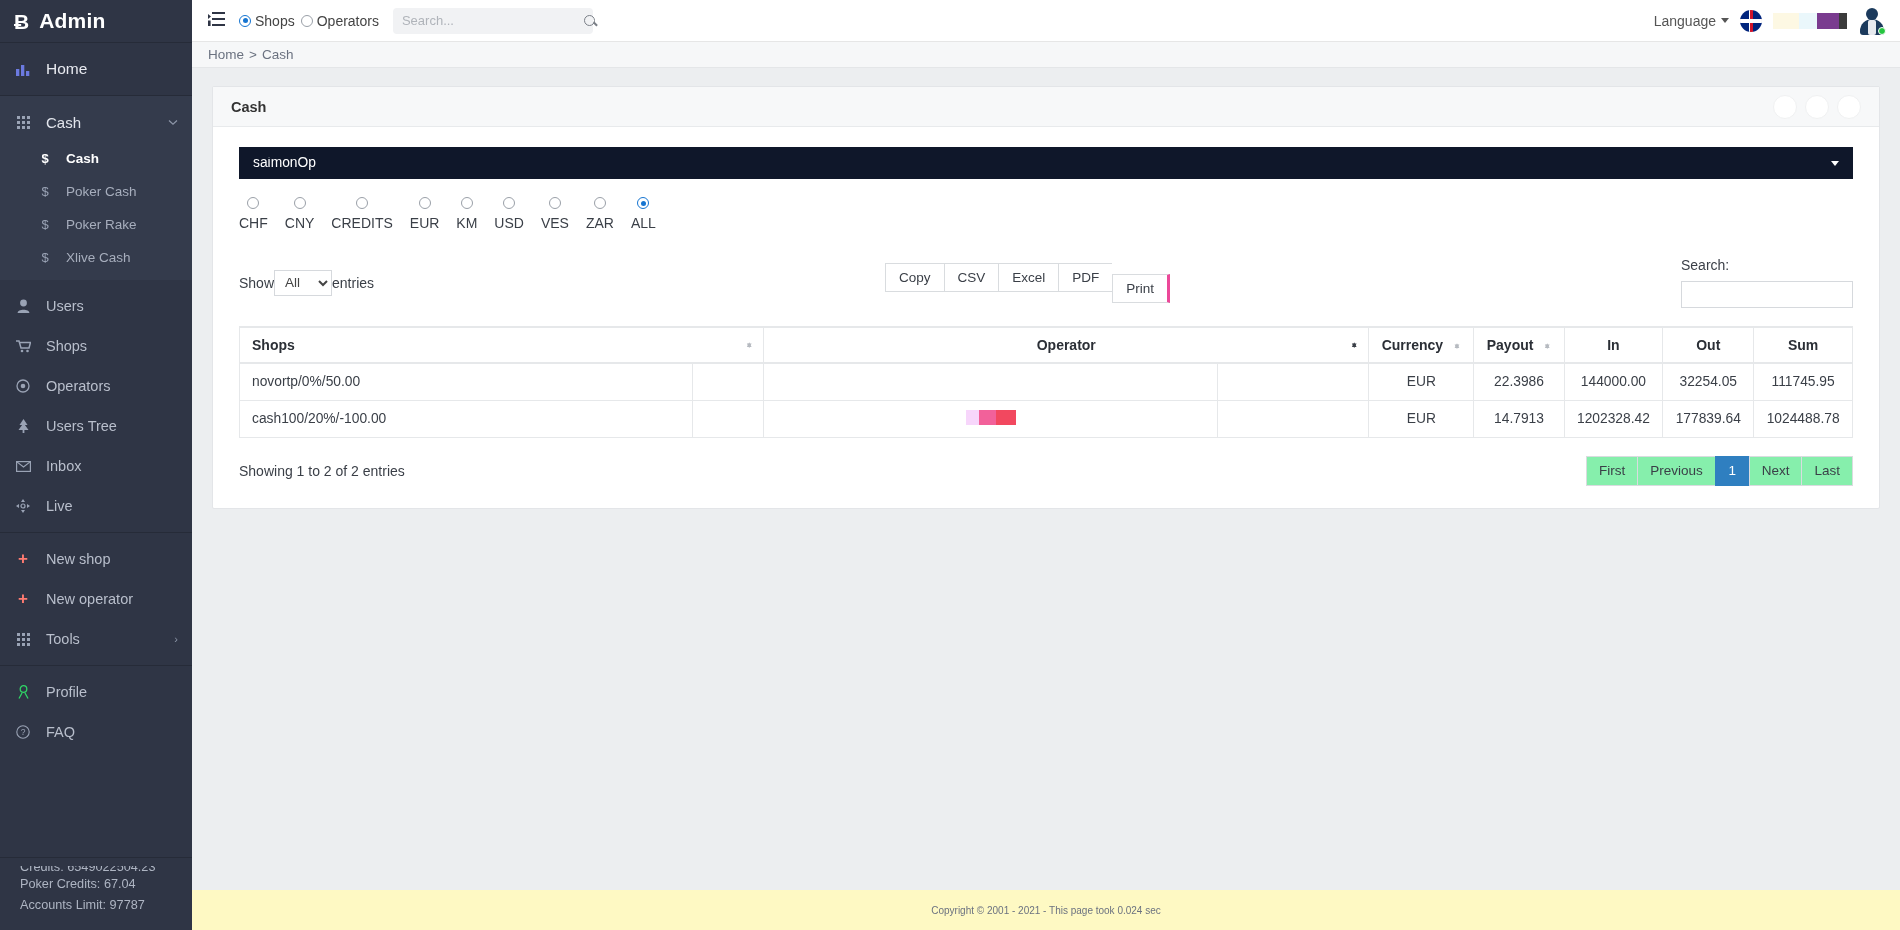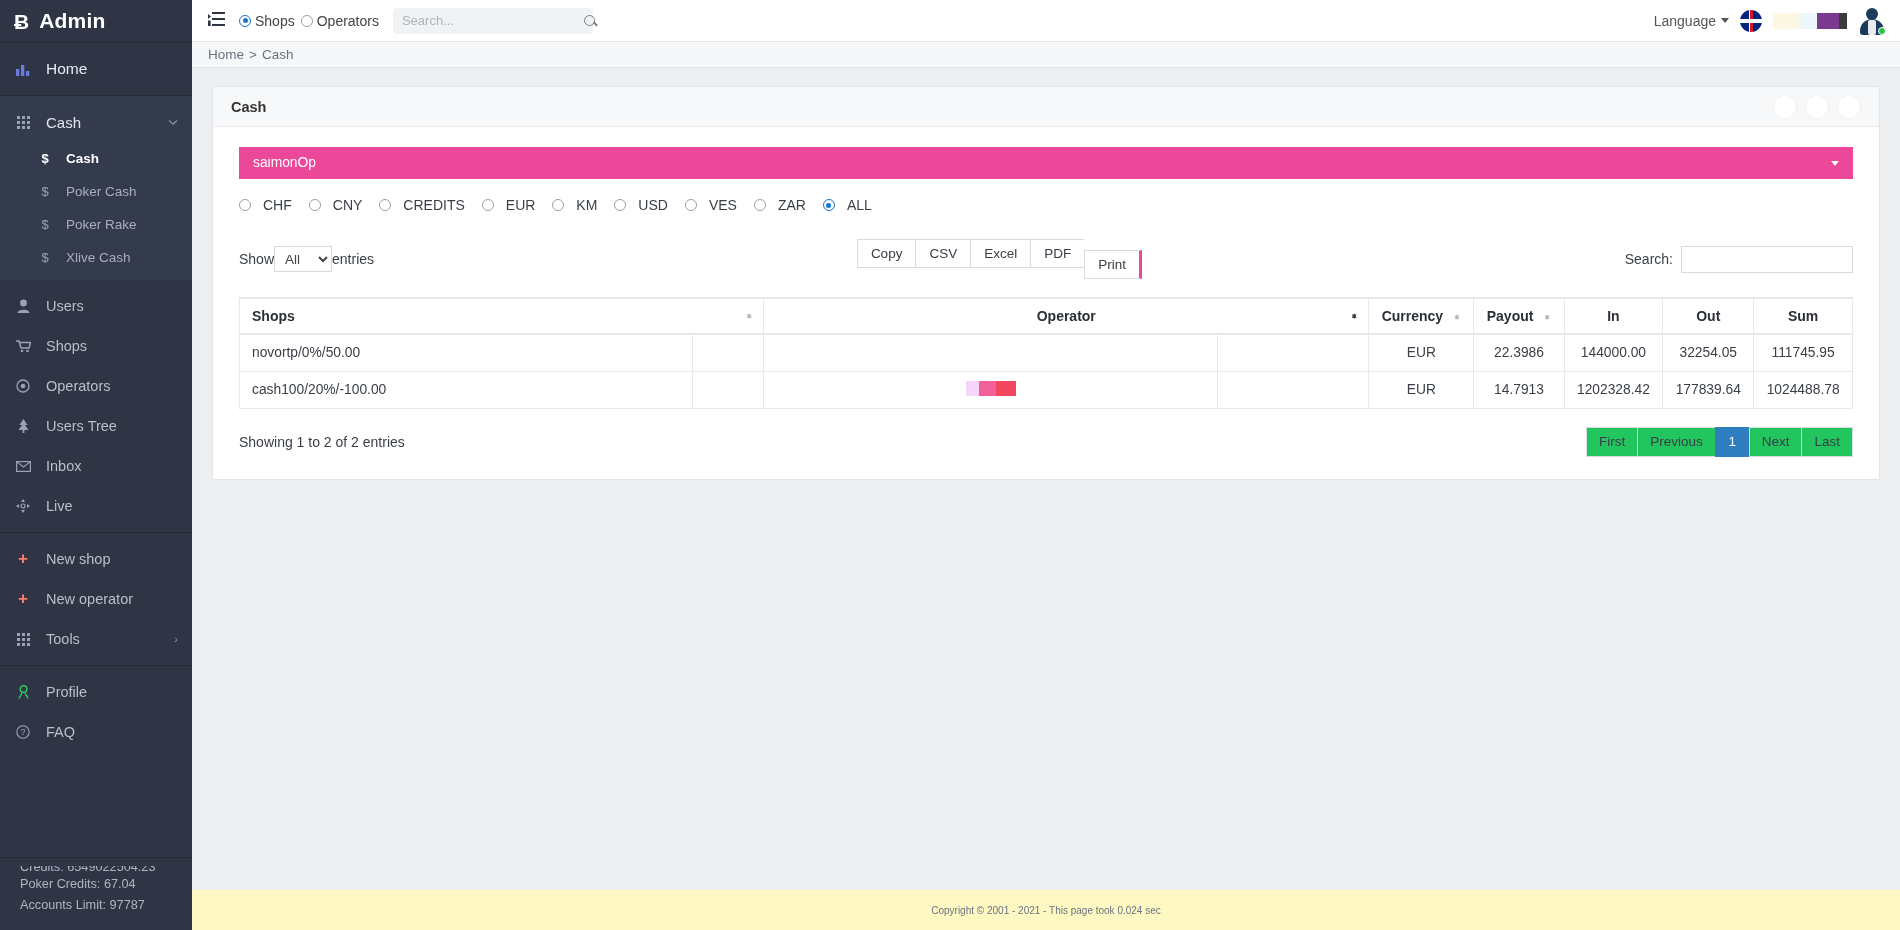--- a/index.html
+++ b/index.html
@@ -147,46 +147,46 @@
   }
   .card-body { padding: 20px 26px 22px; }
 
   .filter-row { display: flex; gap: 28px; }
   .daterange {
     flex: 1; height: 32px; border: 1px solid #dfe1e4; background: #fff;
     display: flex; align-items: center; justify-content: center;
     font-size: 13.5px; color: #555; cursor: pointer;
   }
   .opselect {
-    flex: 1; height: 32px; background: #ec4899; color: #fff;
+    flex: 1; height: 32px; background: #0f172a; color: #fff;
     display: flex; align-items: center; padding: 12px 14px;
     font-size: 13.8px; cursor: pointer; position: relative; overflow: hidden;
   }
   .opselect .clip { height: 13px; overflow: hidden; position: relative; flex:1;}
   .opselect .clip span { position: absolute; top: -2px; left: 0; }
   .opselect .cd { width:0;height:0;border-left:4px solid transparent;border-right:4px solid transparent;border-top:5px solid #fff; margin-left:auto;}
 
   .currency-row { display: flex; align-items: center; gap: 17px; margin-top: 18px; font-size: 14px; color: #3a3f47; }
-  .currency-row label { display: flex; align-items: center; gap: 12px; cursor: pointer; }
+  .currency-row label { display: flex; align-items: center; gap: 6px; cursor: pointer; flex-direction: column; }
 
   .table-controls { display: flex; align-items: center; margin-top: 26px; }
   .show-entries { display: flex; align-items: center; font-size: 14px; color: #3a3f47; justify-content: space-between; }
   .show-entries select {
     height: 26px; border: 1px solid #d6d9dd; background: #fff; font-size: 13.5px;
     padding: 0 4px 0 6px; color: #444; font-family: "Liberation Sans", sans-serif;
     min-width: 58px;
   }
   .export-btns { margin: 0 auto; display: flex; }
   .export-btns button {
     height: 29px; padding: 0 13px; background: #fff; border: 1px solid #d9dcdf;
     border-right: 0; font-size: 13.5px; color: #3a3f47; cursor: pointer;
     font-family: "Liberation Sans", sans-serif;
   }
   .export-btns button:last-child { border-right: 3px solid #ec4899; margin-top: 11px; }
-  .srch-box { display: flex; align-items: center; gap: 8px; font-size: 14px; color: #3a3f47; }
+  .srch-box { display: flex; gap: 8px; font-size: 14px; color: #3a3f47; flex-direction: column; }
   .srch-box input {
     width: 172px; height: 27px; border: 1px solid #d6d9dd; outline: none;
     font-size: 13px; padding: 0 6px; font-family: "Liberation Sans", sans-serif;
   }
 
   table.dt { width: 100%; border-collapse: collapse; margin-top: 18px; }
   table.dt th, table.dt td { border: 1px solid #e6e8ea; }
   table.dt thead th {
     height: 36px; font-size: 14px; color: #2b2f36; font-weight: bold;
     padding: 0 12px; border-top: 2px solid #e6e8ea; border-bottom: 2px solid #e6e8ea;
@@ -220,21 +220,21 @@
   tr.total-row td { height: 37px; font-weight: bold; font-size: 13.8px; }
   td.t-label { text-align: right; padding-right: 14px; color: #2b2f36; }
   td.t-in { text-align: center; color: #17bf3f; }
   td.t-out { text-align: center; color: #f4473d; }
   td.t-sum { text-align: center; color: #2b2f36; }
 
   .table-foot { display: flex; align-items: center; margin-top: 18px; }
   .info { font-size: 14px; color: #3a3f47; }
   .pager { margin-left: auto; display: flex; }
   .pager button {
-    height: 30px; min-width: 44px; padding: 0 12px; background: #22c55e;
+    height: 30px; min-width: 44px; padding: 0 12px; background: #86efac;
     border: 1px solid #d9dcdf; border-right: 0; font-size: 13.5px; color: #3a3f47;
     cursor: pointer; font-family: "Liberation Sans", sans-serif;
   }
   .pager button:last-child { border-right: 1px solid #d9dcdf; }
   .pager button.active { background: #2f7fc0; border-color: #2f7fc0; color: #fff; min-width: 34px; }
 
   .page-footer {
     height: 40px; display: flex; align-items: center; justify-content: center;
     font-size: 10px; color: #6b7280; background: #fef9c3;
   }

